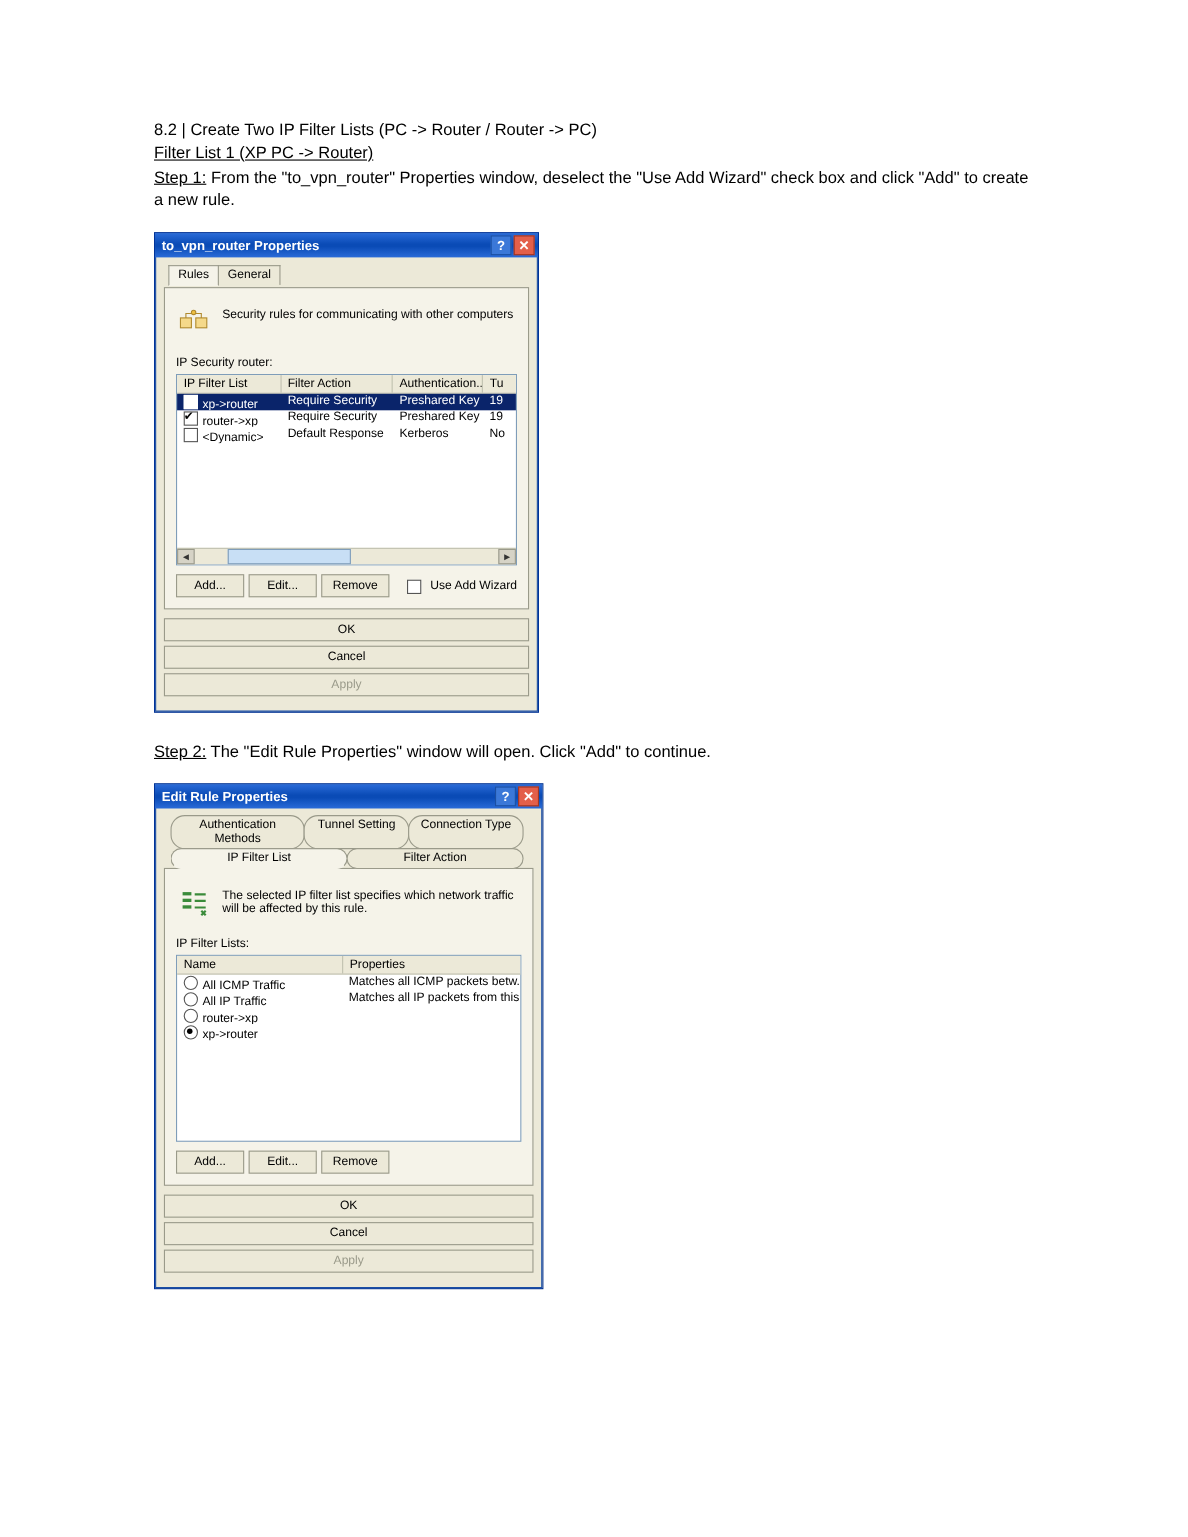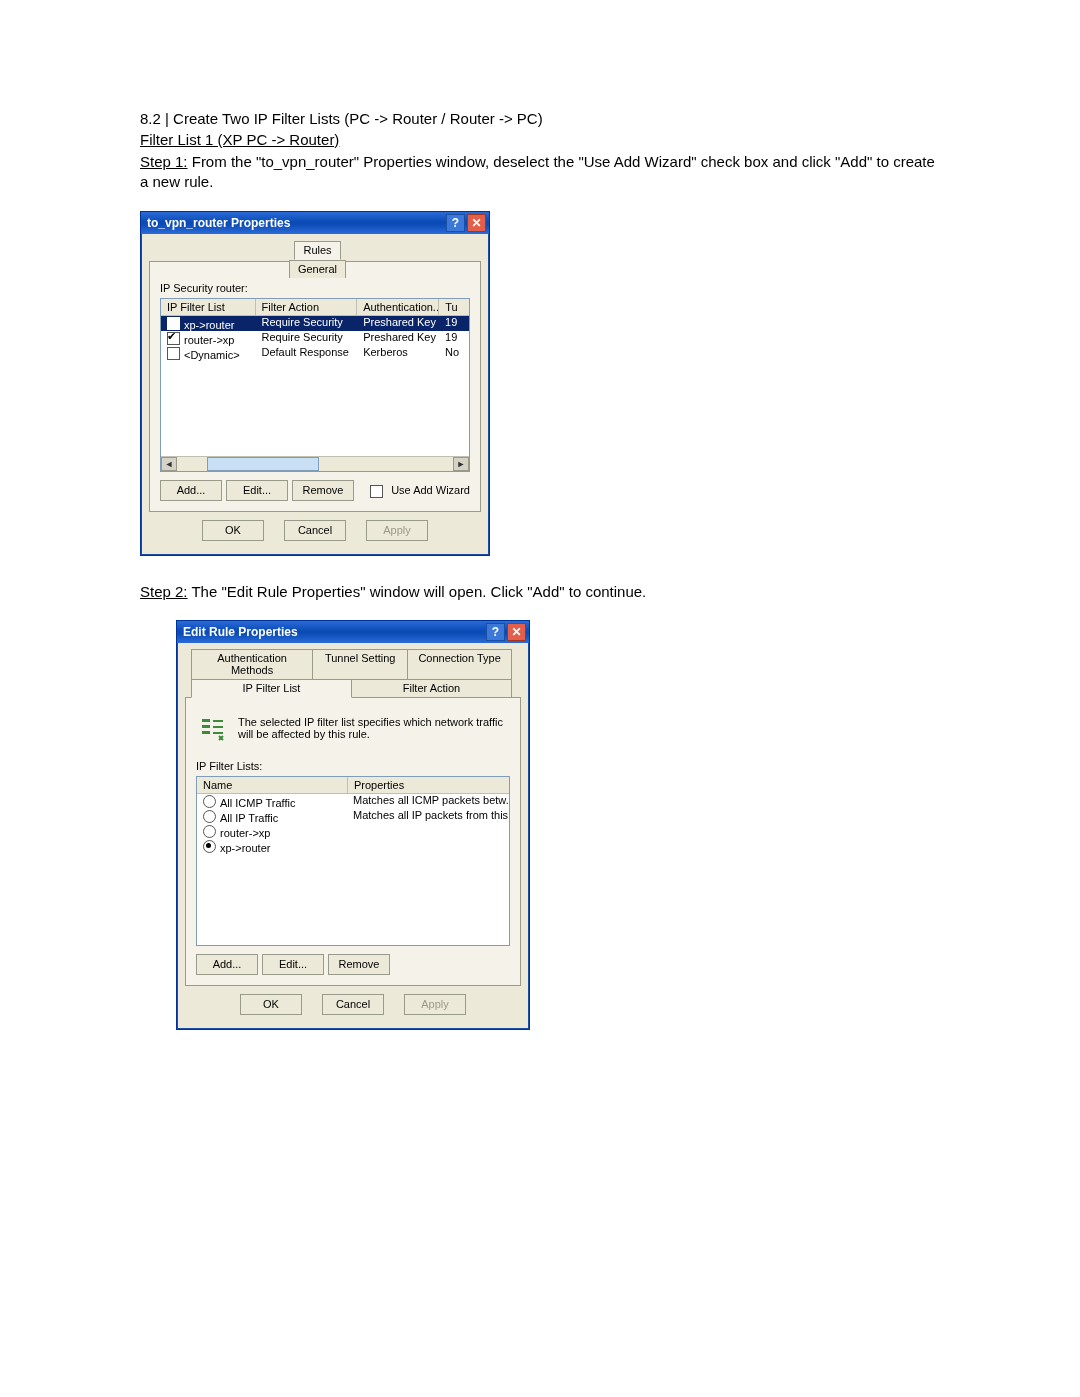--- a/index.html
+++ b/index.html
@@ -53,21 +53,21 @@
   .tb-btn {
     width: 17px; height: 16px;
     background: #e35f4a;
     border: 1px solid #a03524;
     display: flex; align-items: center; justify-content: center;
     color: #fff; font-weight: bold; font-size: 12px;
     line-height: 1;
   }
   .tb-btn.help { background: #3b78d8; border-color:#1b4fa3; }
   .xp-body { padding: 6px 8px 8px 8px; }
-  .xp-tabs { display: flex; align-items: center; height: 21px; margin-left: 4px; position: relative; z-index: 2; flex-direction: column; }
+  .xp-tabs { display: flex; align-items: flex-start; height: 21px; margin-left: 4px; position: relative; z-index: 2; }
   .xp-tab {
     padding: 2px 8px 3px 8px;
     background: #ECE9D8;
     border: 1px solid #9a9a8a;
     border-bottom: none;
     margin-right: -1px;
     position: relative;
     top: 1px;
     color: #000;
   }
@@ -120,25 +120,25 @@
   .xp-btn {
     min-width: 62px; height: 21px;
     background: #ECE9D8;
     border: 1px solid #9a9a8a;
     font-size: 11px;
     padding: 0 6px;
   }
   .xp-btn.disabled { color:#9a9a8a; }
   .wiz-check { display:flex; align-items:center; gap:4px; margin-left:auto; font-size:11px; }
 
-  .bottom-btn-row { display:flex; justify-content:center; gap:20px; padding:8px 0 6px 0; }
+  .bottom-btn-row { display:flex; justify-content:space-between; gap:4px; padding:8px 0 6px 0;flex-direction:column; }
 
   
   .xp-tabs.two-row { flex-wrap: wrap; height: auto; width: 320px; margin-left:6px;}
-  .xp-tabs.two-row .xp-tab { flex:1; text-align:center; border-bottom:1px solid #9a9a8a; top:0; margin-bottom:-1px;}
+  .xp-tabs.two-row .xp-tab { flex:1; text-align:center; border-bottom:1px solid #9a9a8a; top:0; margin-bottom:-1px;border-radius:13px;}
   .xp-tabs.two-row .row2 { display:flex; width:100%; }
   .xp-tabs.two-row .row2 .xp-tab { width:50%; }
   .xp-tabs.two-row .xp-tab.active { background:#F5F3E9; border-bottom-color:#F5F3E9; }
 </style>
 </head>
 <body>
 
 <div class="page">
   <div class="section-heading">8.2 | Create Two IP Filter Lists (PC -&gt; Router / Router -&gt; PC)</div>
 
@@ -154,20 +154,31 @@
         <div class="tb-btn help">?</div>
         <div class="tb-btn">✕</div>
       </div>
     </div>
     <div class="xp-body">
       <div class="xp-tabs">
         <div class="xp-tab active">Rules</div>
         <div class="xp-tab">General</div>
       </div>
       <div class="xp-tabpage">
+        <div class="desc-row">
+          <div class="desc-icon">
+            <svg width="28" height="26">
+                <rect x="1" y="8" width="10" height="9" fill="#f5d98a" stroke="#b08a2e"></rect>
+                <rect x="15" y="8" width="10" height="9" fill="#f5d98a" stroke="#b08a2e"></rect>
+                <path d="M6 8 L6 4 L20 4 L20 8" stroke="#b08a2e" fill="none"></path>
+                <circle cx="13" cy="3" r="2" fill="#f0c040" stroke="#b08a2e"></circle>
+              </svg>
+          </div>
+          <div>Security rules for communicating with other computers</div>
+        </div>
         <div class="field-label">IP Security router:</div>
 
         <div class="listview" style="height:172px; display:flex; flex-direction:column;">
           <div class="listhead">
             <div class="lh-cell" style="width:92px">IP Filter List</div>
             <div class="lh-cell" style="width:100px">Filter Action</div>
             <div class="lh-cell" style="width:78px">Authentication...</div>
             <div class="lh-cell" style="width:20px">Tu</div>
           </div>
           <div class="list-rows" style="flex:1;">
@@ -215,21 +226,21 @@
         <button class="xp-btn disabled">Apply</button>
       </div>
     </div>
   </div>
 
   <div style="height:26px"></div>
   <div class="para step-line">
     <span class="step-label">Step 2:</span><span> The "Edit Rule Properties" window will open. Click "Add" to continue.</span>
   </div>
 
-  <div class="xp-dialog" style="width:352px;margin-left:36px;">
+  <div class="xp-dialog" style="width:352px;">
     <div class="xp-titlebar">
       <span>Edit Rule Properties</span>
       <div class="tb-buttons">
         <div class="tb-btn help">?</div>
         <div class="tb-btn">✕</div>
       </div>
     </div>
     <div class="xp-body">
       <div class="xp-tabs two-row">
         <div style="display:flex; width:100%;">

